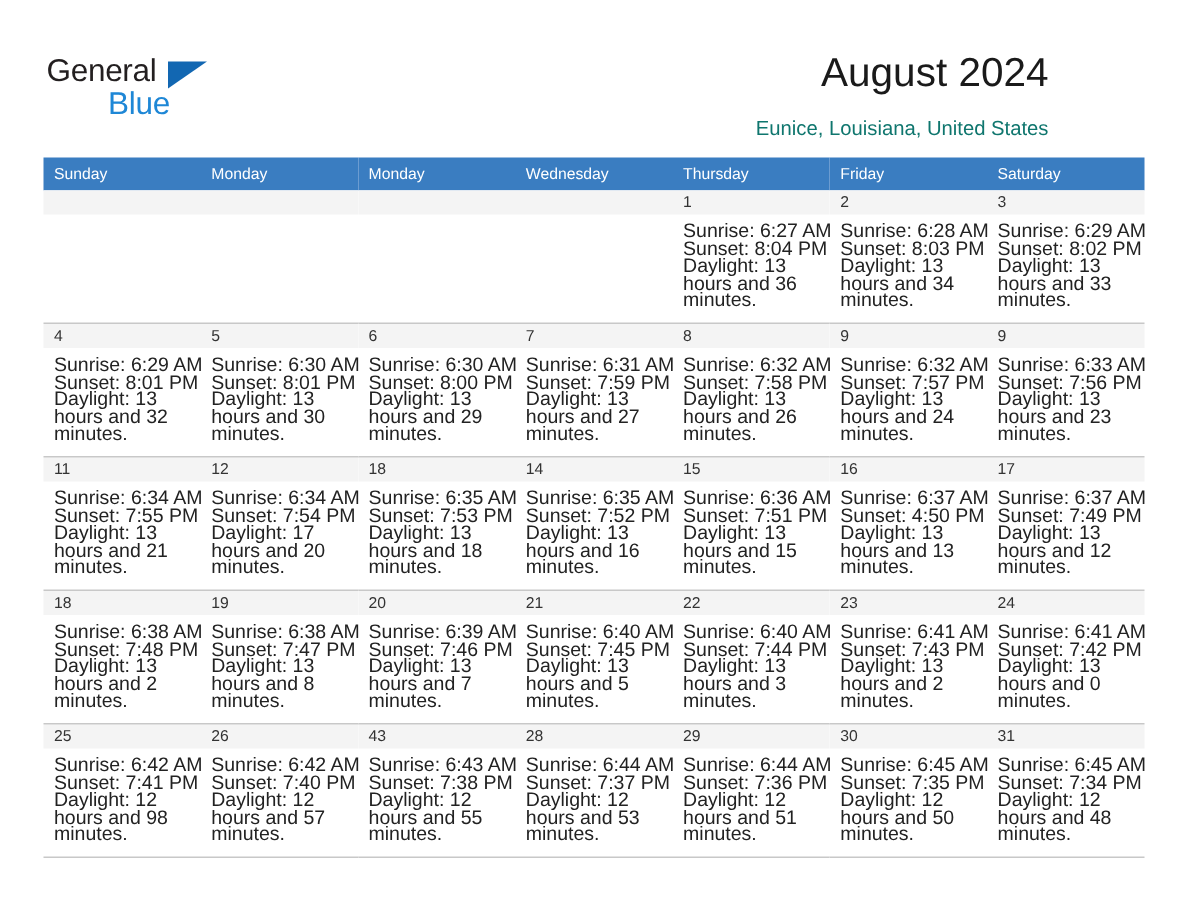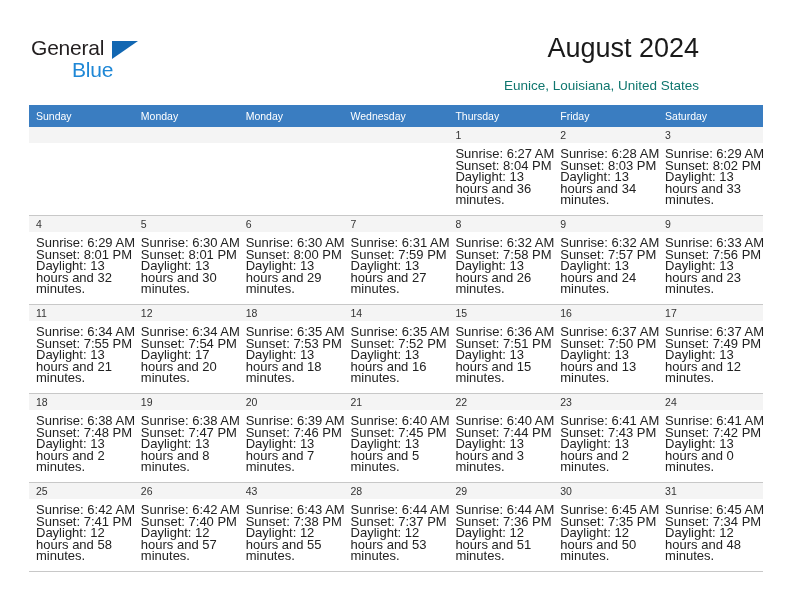--- a/index.html
+++ b/index.html
@@ -304,21 +304,21 @@
             <div class="cell-body">
               <div>Sunrise: 6:36 AM</div>
               <div>Sunset: 7:51 PM</div>
               <div class="wrap">Daylight: 13 hours and 15 minutes.</div>
             </div>
           </td>
           <td>
             <div class="daynum-band">16</div>
             <div class="cell-body">
               <div>Sunrise: 6:37 AM</div>
-              <div>Sunset: 7:50 PM</div>
+              <div>Sunset: 4:50 PM</div>
               <div class="wrap">Daylight: 13 hours and 13 minutes.</div>
             </div>
           </td>
           <td>
             <div class="daynum-band">17</div>
             <div class="cell-body">
               <div>Sunrise: 6:37 AM</div>
               <div>Sunset: 7:49 PM</div>
               <div class="wrap">Daylight: 13 hours and 12 minutes.</div>
             </div>
@@ -381,21 +381,21 @@
               <div class="wrap">Daylight: 13 hours and 0 minutes.</div>
             </div>
           </td>
         </tr>
         <tr>
           <td>
             <div class="daynum-band">25</div>
             <div class="cell-body">
               <div>Sunrise: 6:42 AM</div>
               <div>Sunset: 7:41 PM</div>
-              <div class="wrap">Daylight: 12 hours and 58 minutes.</div>
+              <div class="wrap">Daylight: 12 hours and 98 minutes.</div>
             </div>
           </td>
           <td>
             <div class="daynum-band">26</div>
             <div class="cell-body">
               <div>Sunrise: 6:42 AM</div>
               <div>Sunset: 7:40 PM</div>
               <div class="wrap">Daylight: 12 hours and 57 minutes.</div>
             </div>
           </td>

